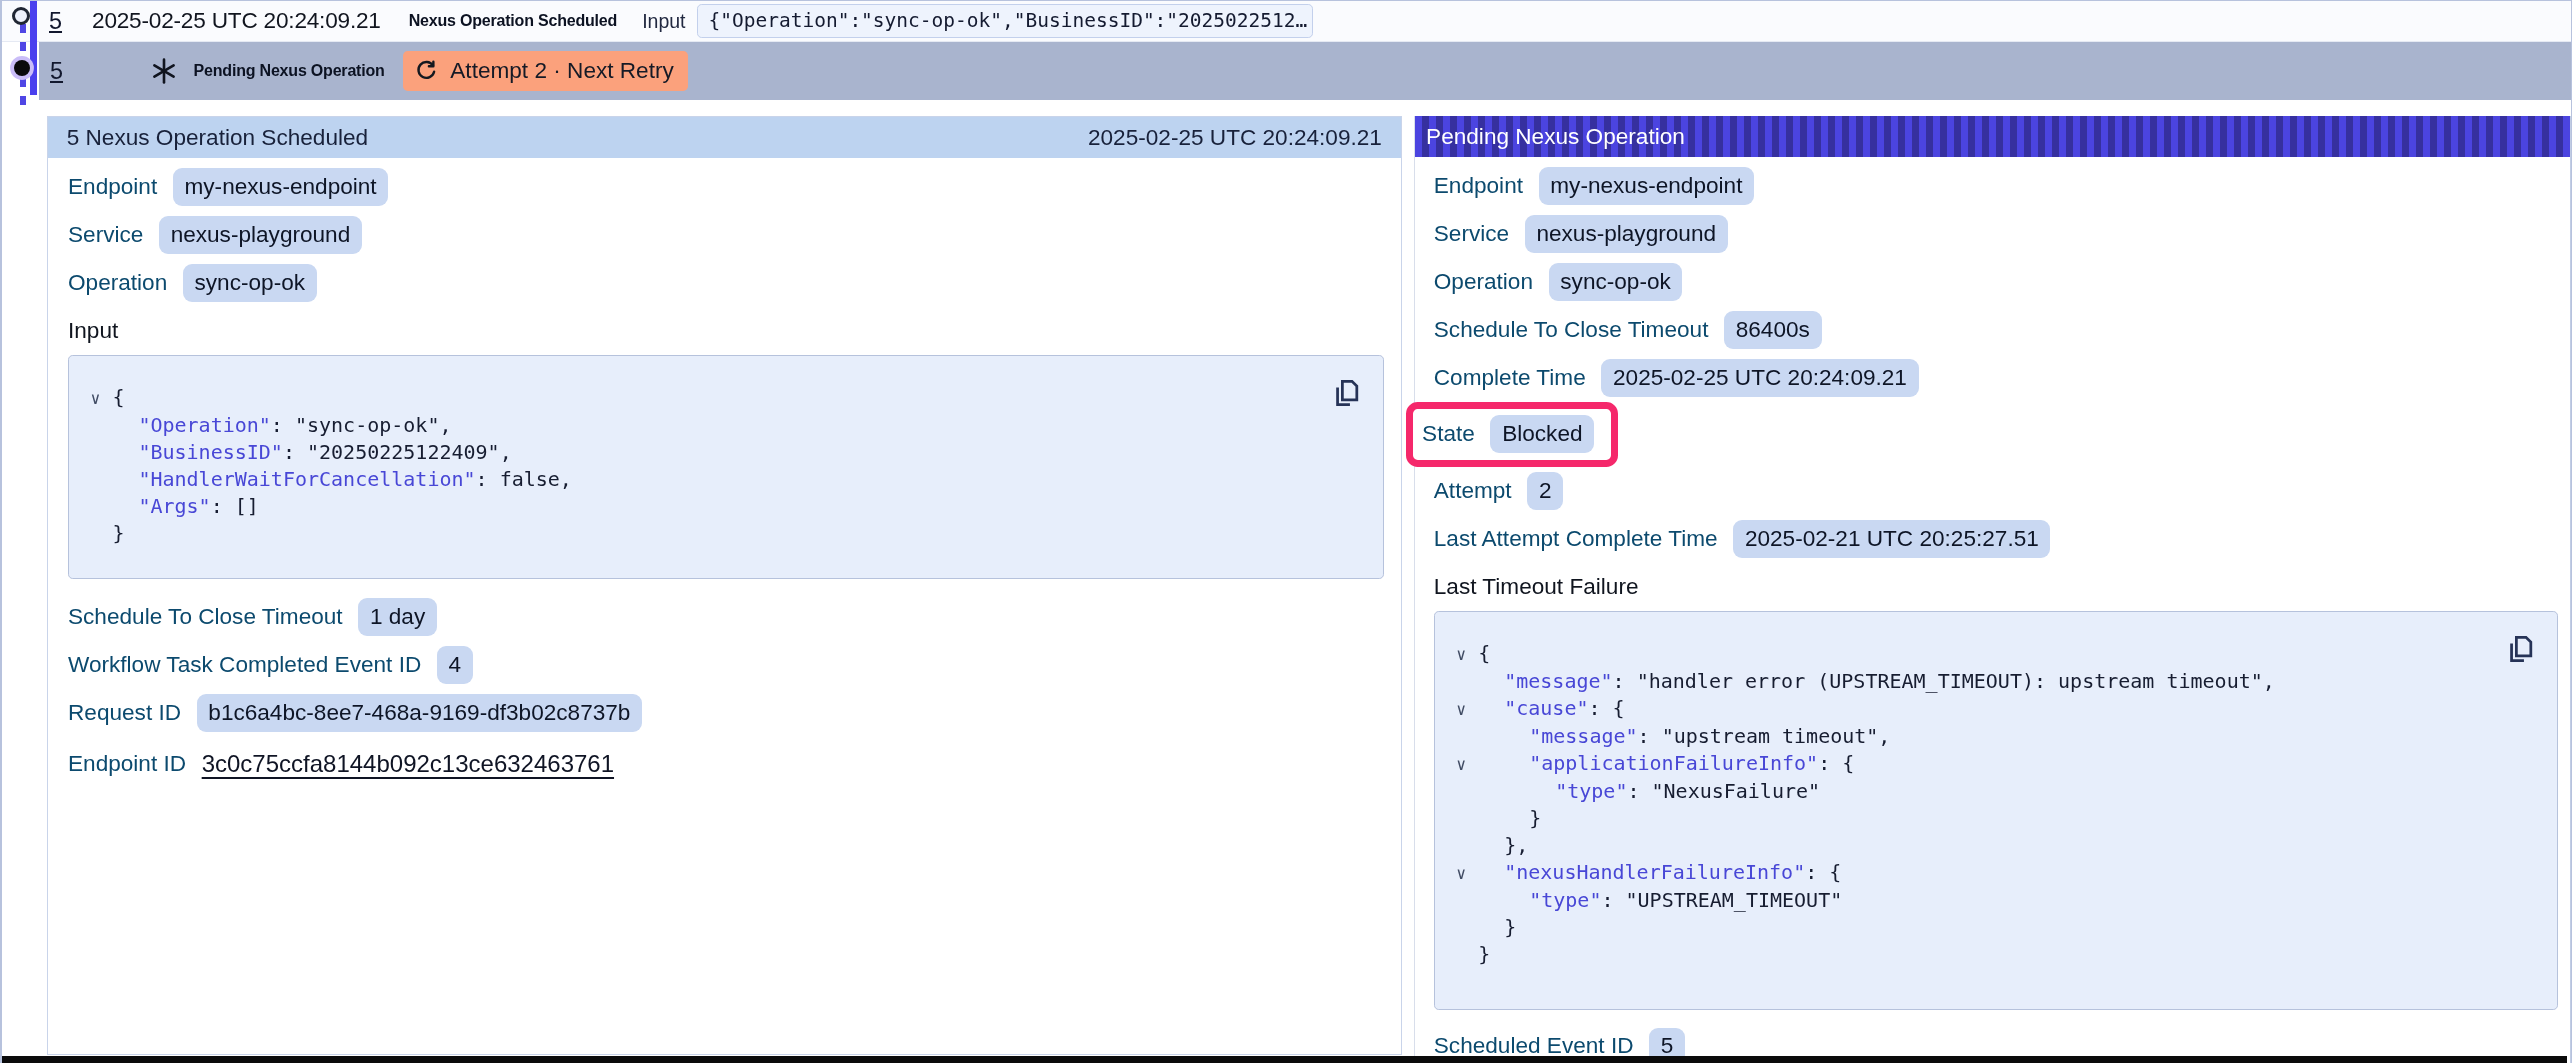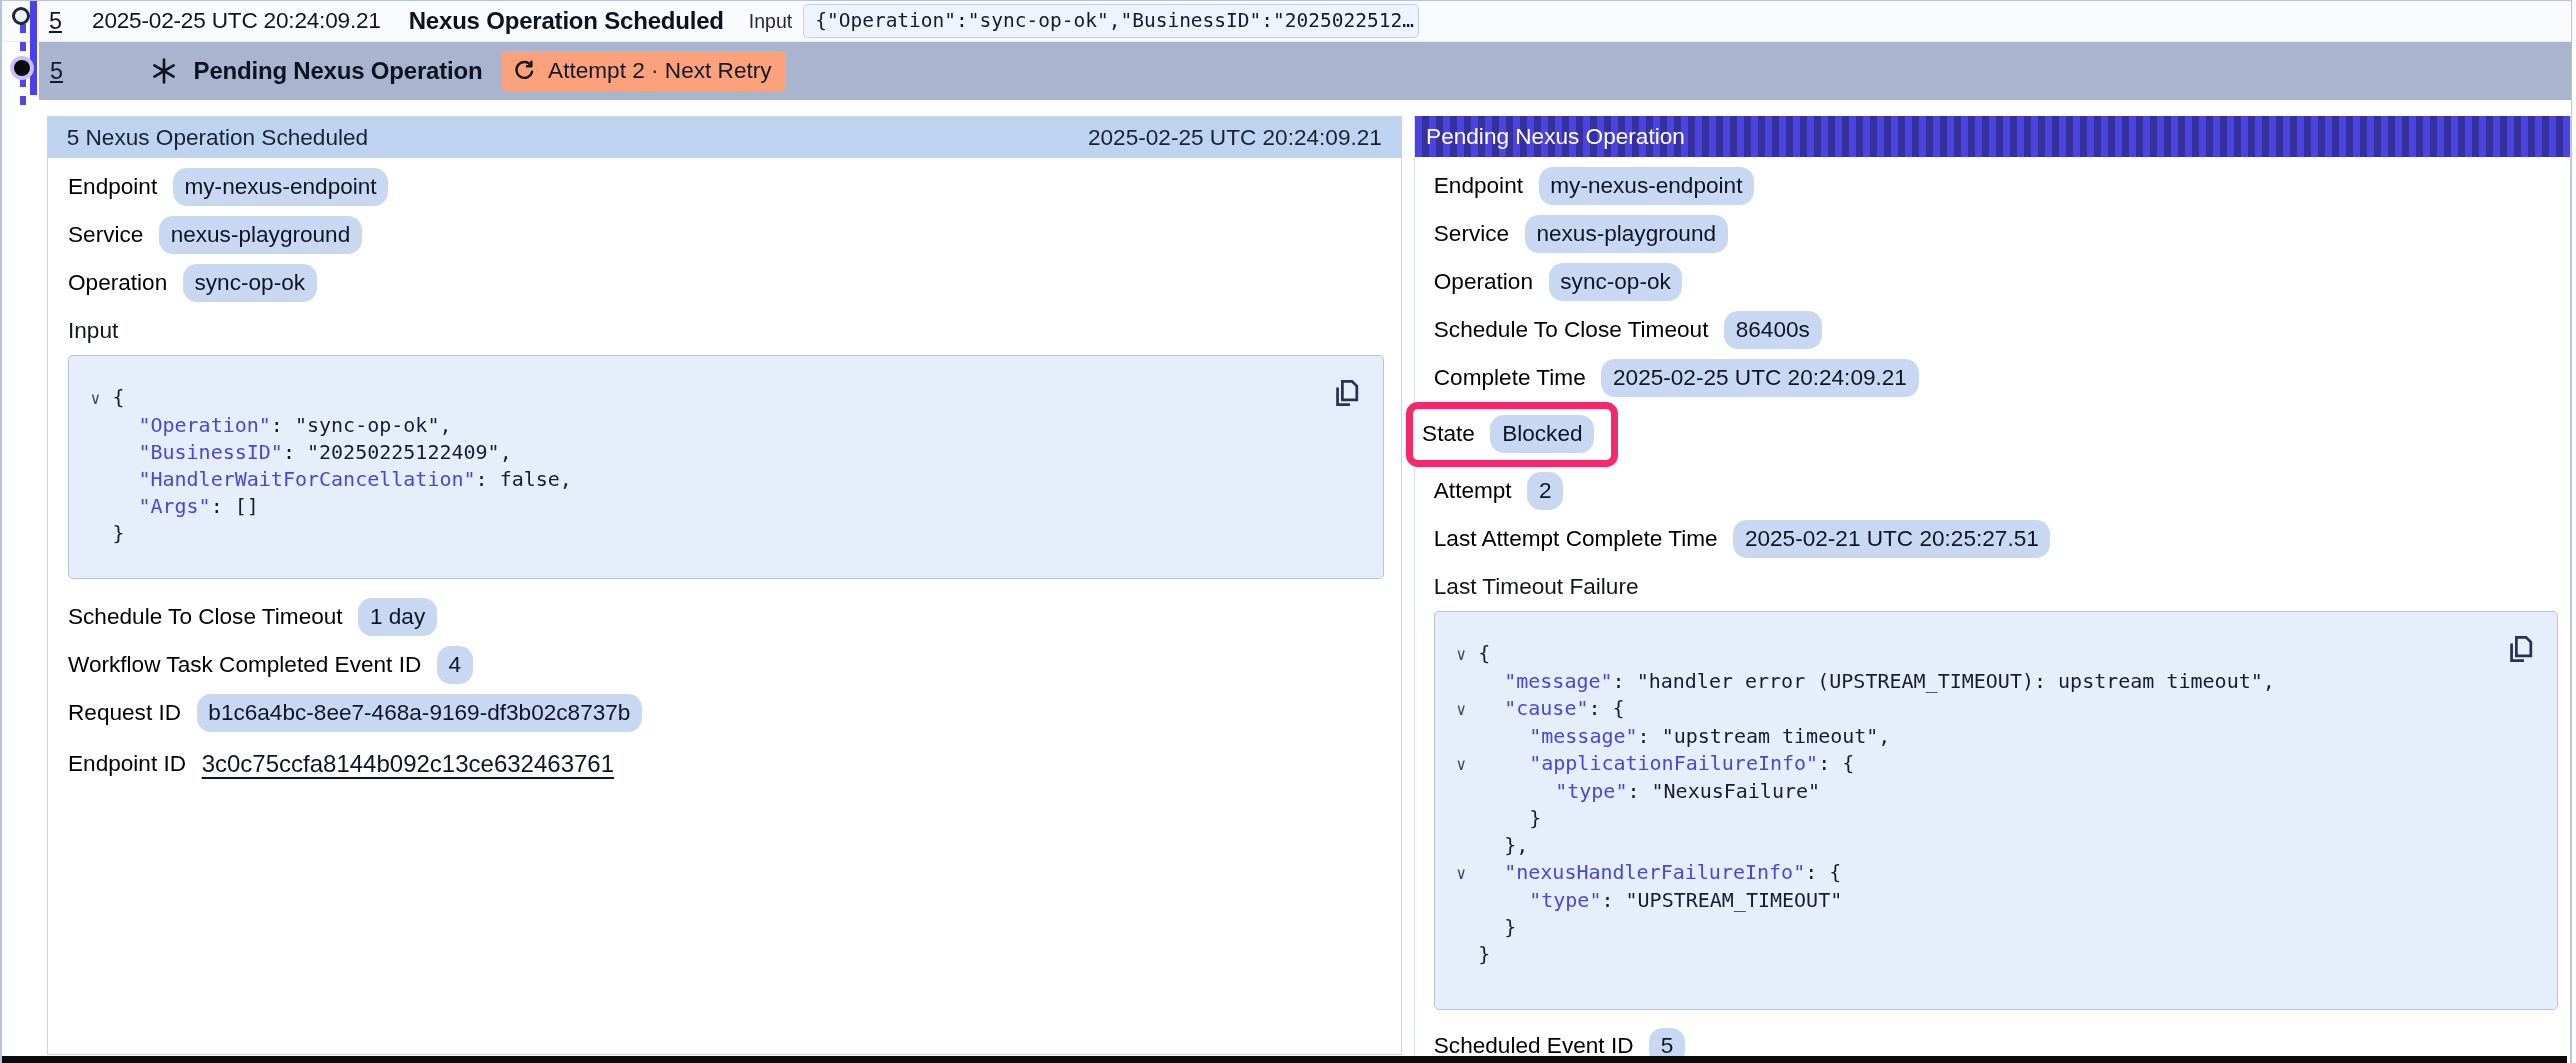--- a/index.html
+++ b/index.html
@@ -8,21 +8,21 @@
   .frame { position:absolute; left:0; top:0; width:2572px; height:1063px;
            border-left:2.3px solid #b7c2dd; border-top:1.6px solid #b7c2dd; border-right:1.6px solid #b7c2dd; }
 
   
   .row1 { height:41px; background:#fafbfe; border-bottom:0.8px solid #e5e9f3;
           display:flex; align-items:center; padding-left:47px; cursor:pointer; }
   .row2 { height:58px; background:#a9b4ce; margin-left:37px;
           display:flex; align-items:center; padding-left:11px; cursor:pointer; }
   .event-id { font-size:23.4px; font-weight:500; color:#12182e; text-decoration:underline; }
   .timestamp { margin-left:30px; font-size:22.6px; color:#11151f; letter-spacing:-0.2px; }
-  .row-title { margin-left:28px; font-size:24px; font-weight:700; color:#0c1222; letter-spacing:-0.2px; }
+  .row-title { margin-left:28px; font-size:16px; font-weight:700; color:#0c1222; letter-spacing:-0.2px; }
   .input-label { margin-left:25px; font-size:19.5px; color:#222941; }
   .input-chip { margin-left:11px; font-family:"DejaVu Sans Mono", monospace; font-size:19.5px;
                 background:#eef3fd; border:1.6px solid #c3d0ec; border-radius:4.7px;
                 padding:3.9px 11px 4.7px; color:#141a30; white-space:nowrap; overflow:hidden; max-width:616px; }
   .row2 .row-title { margin-left:15.6px; }
   .pend-icon { margin-left:87px; width:28px; height:28px; display:inline-block; }
   .badge { margin-left:18.7px; background:#fba17c; border-radius:4.7px; padding:6.2px 14px 7px 11px;
            font-size:22.6px; color:#151a26; display:inline-flex; align-items:center; gap:11px; }
   .retry-icon { width:25px; height:25px; display:inline-block; }
 
@@ -40,22 +40,22 @@
   .panels { display:flex; margin-top:16.4px; padding-left:45px; gap:12.5px; align-items:flex-start; }
   .panel  { background:#ffffff; }
   .panel.left  { width:1473px; height:939px; border:1.6px solid #c9d4ea; }
   .panel.right { width:1258px; height:950px; border-left:1.6px solid #d8deeb; border-right:1.6px solid #c2cde4; }
   .phead { height:41px; display:flex; align-items:center; font-size:22.6px; font-weight:500; }
   .phead.lh { background:#bdd3f0; color:#18213a; justify-content:space-between; padding:0 18.7px; }
   .phead.rh { background:repeating-linear-gradient(90deg,#4b44e0 0 7px,#36309f 7px 14px);
               color:#ffffff; padding:0 11px; }
   .frow { display:flex; align-items:center; min-height:48px; padding-left:20px; gap:15.6px; }
   .panel.right .frow { padding-left:18.7px; }
-  .flabel { font-size:22.6px; color:#000000; }
-  .chip { background:#c9d8f2; border-radius:14px; padding:5.5px 11.7px 6.2px; font-size:22.6px; color:#0e1526; }
+  .flabel { font-size:22.6px; color:#0c4a6e; }
+  .chip { background:#c9d8f2; border-radius:9px; padding:5.5px 11.7px 6.2px; font-size:22.6px; color:#0e1526; }
   .linkval { font-size:24px; color:#0f1424; text-decoration:underline; text-underline-offset:4.7px; cursor:pointer; }
   .frow.linkrow { min-height:53px; }
   .sec-label { padding-left:20px; font-size:22.6px; margin:11px 0 11px; }
   .panel.right .sec-label { padding-left:18.7px; }
 
   
   .codeblock { margin:0 17px 4.7px 20px; background:#e7eefb; border:1.6px solid #b6c2dc; border-radius:4.7px;
                padding:28px 55px 31px 9.4px; position:relative;
                font-family:"DejaVu Sans Mono", monospace; font-size:20px; color:#171d31; }
   .panel.right .codeblock { margin:0 12.5px 4.7px 18.7px; padding-bottom:41px; }

